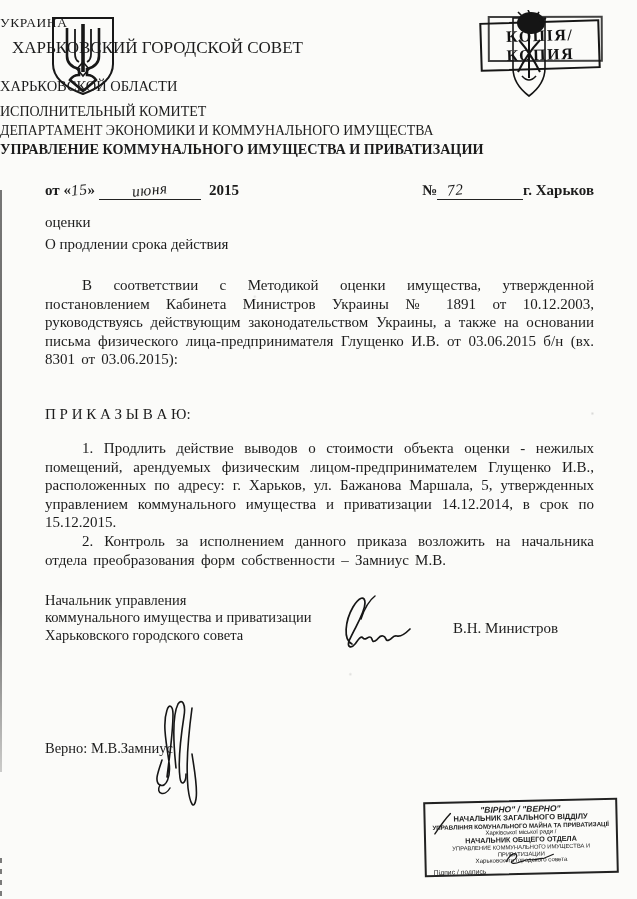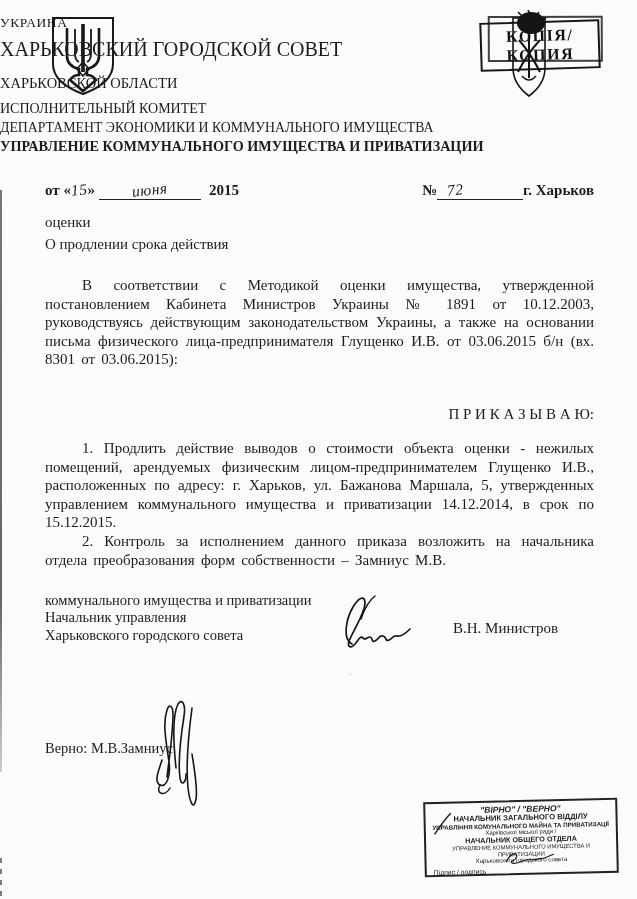--- a/index.html
+++ b/index.html
@@ -16,21 +16,21 @@
   }
   
   .edge-line{position:absolute;left:0;top:190px;width:2px;height:582px;
     background:linear-gradient(#4a4a4a,#333 70%,rgba(0,0,0,.25));opacity:.75;}
   .edge-dash{position:absolute;left:0;top:858px;width:2px;height:38px;opacity:.7;
     background:repeating-linear-gradient(#444 0 5px, transparent 5px 11px);}
 
   
   .doc-header{position:absolute;top:15px;left:0;width:100%;}
   .h-country{font-size:13.5px;letter-spacing:.6px;margin-bottom:7px;}
-  .h-council{font-size:20px;margin-bottom:14px;}
+  .h-council{font-size:17px;margin-bottom:20px;padding-left:12px;}
   .h-region{font-size:14.5px;margin-bottom:9px;}
   .h-committee{font-size:14px;margin-bottom:3px;}
   .h-dept{font-size:13.8px;margin-bottom:2px;}
   .h-office{font-size:14.2px;font-weight:bold;}
 
   .emblem{position:absolute;left:46px;top:14px;}
 
   
   .copy-stamp{position:absolute;left:480px;top:21px;width:116px;height:42px;
     border:2.5px solid #161616;transform:rotate(-1.8deg);text-align:center;
@@ -48,21 +48,21 @@
   .uline{display:inline-block;border-bottom:1.4px solid #222;text-align:center;}
   .uline-month{width:102px;margin:0 8px 0 4px;}
   .uline-num{width:76px;text-align:left;padding-left:10px;}
   .hw{font-style:italic;display:inline-block;transform:rotate(-6deg);
       font-weight:normal;font-size:15.5px;letter-spacing:.5px;}
 
   .subject{position:absolute;top:211px;left:45px;font-size:15px;line-height:22px;}
 
   .body-text{font-size:15px;line-height:18.6px;text-align:justify;word-spacing:2.5px;}
   .preamble{position:absolute;top:276px;left:45px;width:549px;text-indent:37px;}
-  .order-word{position:absolute;top:406px;left:45px;width:549px;text-align:right;font-size:15px;}
+  .order-word{position:absolute;top:406px;left:45px;width:549px;text-align:left;font-size:15px;}
   .items{position:absolute;top:439px;left:45px;width:549px;}
   .items p{margin:0;text-indent:37px;}
 
   .sign-titles{position:absolute;top:592px;left:45px;font-size:14.5px;line-height:17.4px;}
   .sign-name{position:absolute;top:620px;left:453px;font-size:15px;}
   .sign-svg{position:absolute;left:334px;top:592px;}
 
   .verno{position:absolute;top:740px;left:45px;font-size:14.5px;}
   .verno-svg{position:absolute;left:146px;top:698px;}
 
@@ -142,22 +142,22 @@
   <div class="preamble body-text">В соответствии с Методикой оценки имущества, утвержденной постановлением Кабинета Министров Украины № 1891 от 10.12.2003, руководствуясь действующим законодательством Украины, а также на основании письма физического лица-предпринимателя Глущенко И.В. от 03.06.2015 б/н (вх. 8301 от 03.06.2015):</div>
 
   <div class="order-word">П Р И К А З Ы В А Ю:</div>
 
   <div class="items body-text">
     <p>1. Продлить действие выводов о стоимости объекта оценки - нежилых помещений, арендуемых физическим лицом-предпринимателем Глущенко И.В., расположенных по адресу: г. Харьков, ул. Бажанова Маршала, 5, утвержденных управлением коммунального имущества и приватизации 14.12.2014, в срок по 15.12.2015.</p>
     <p>2. Контроль за исполнением данного приказа возложить на начальника отдела преобразования форм собственности – Замниус М.В.</p>
   </div>
 
   <div class="sign-titles">
+    <div>Начальник управления</div>
     <div>коммунального имущества и приватизации</div>
-    <div>Начальник управления</div>
     <div>Харьковского городского совета</div>
   </div>
   <div class="sign-svg">
     <svg width="90" height="60" viewBox="0 0 90 60">
       <path d="M18,52 C9,48 11,29 19,15 C25,5 31,3 31,11 C31,21 21,35 15,49 C13,55 17,57 21,52 C24,48 27,43 29,46 C31,49 33,45 36,45 C39,45 37,51 41,49 C45,47 45,43 49,44 C53,45 51,50 55,48 C59,46 59,43 63,44 C67,45 71,42 76,37" fill="none" stroke="#161616" stroke-width="1.7" stroke-linecap="round"></path>
       <path d="M27,27 C31,15 37,7 41,4" fill="none" stroke="#161616" stroke-width="1.5" stroke-linecap="round"></path>
     </svg>
   </div>
   <div class="sign-name">В.Н. Министров</div>
 

